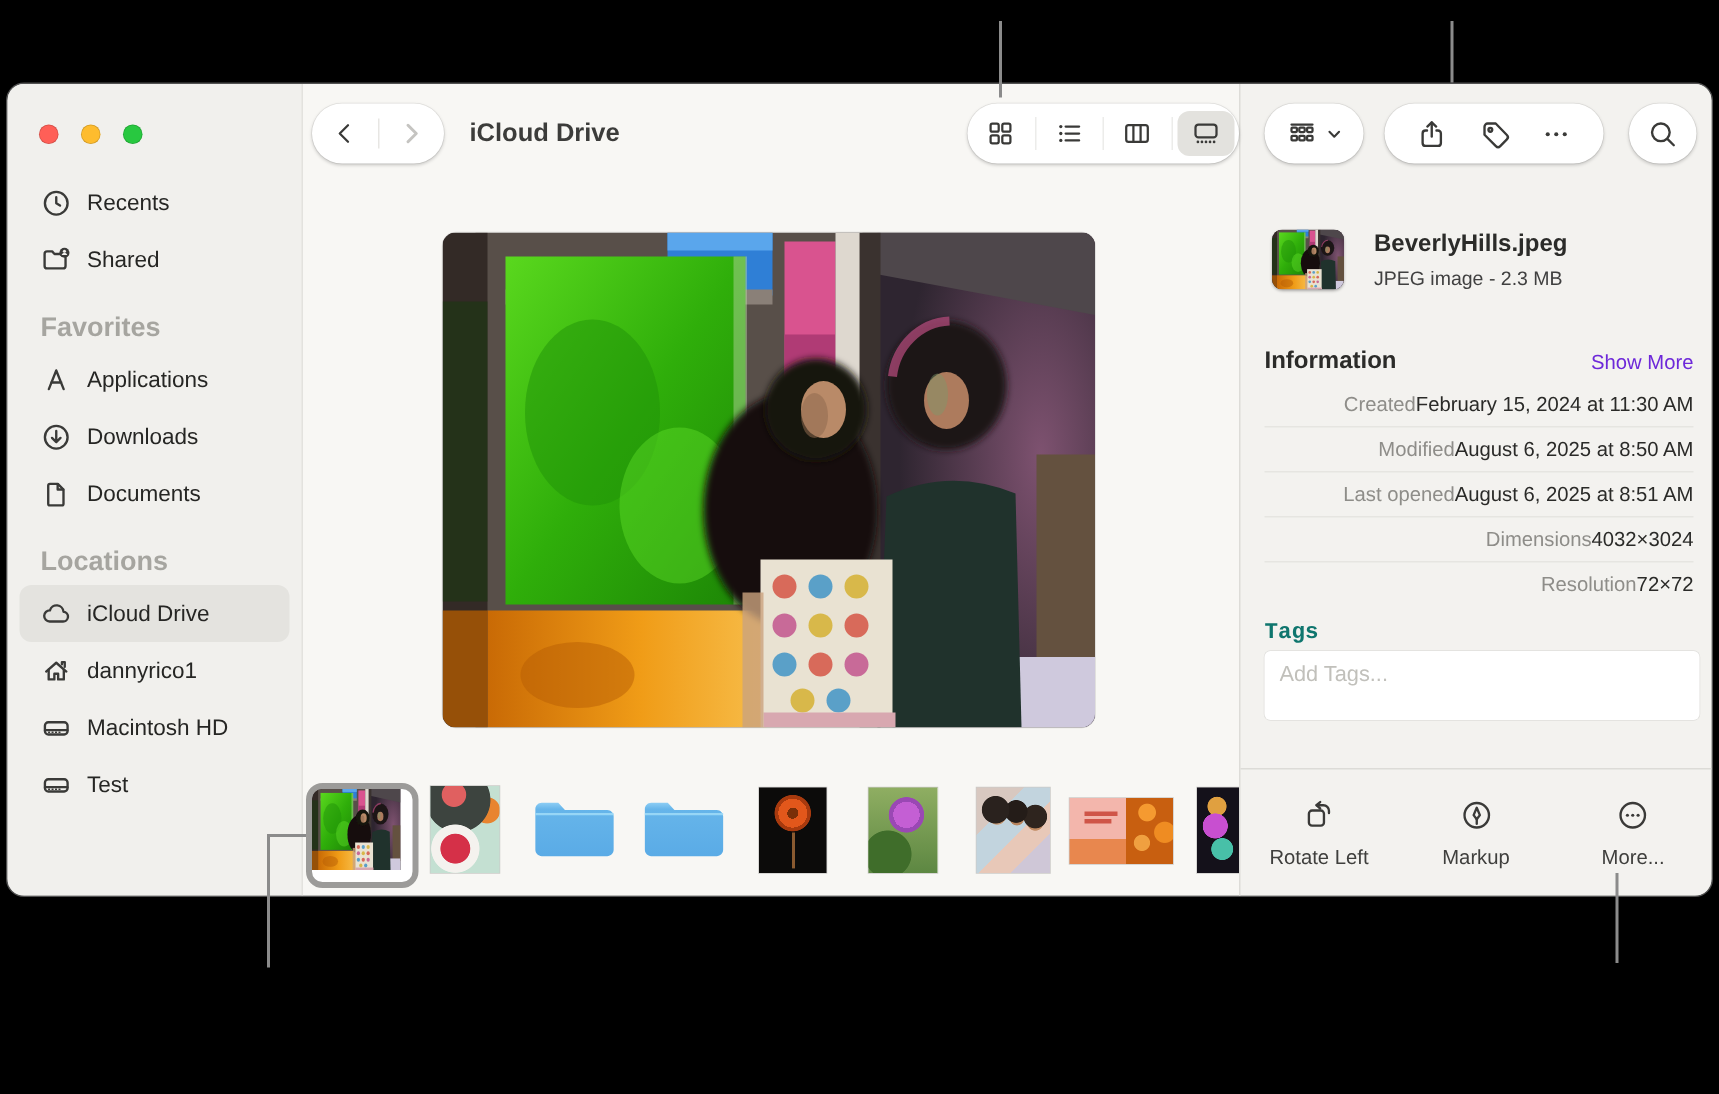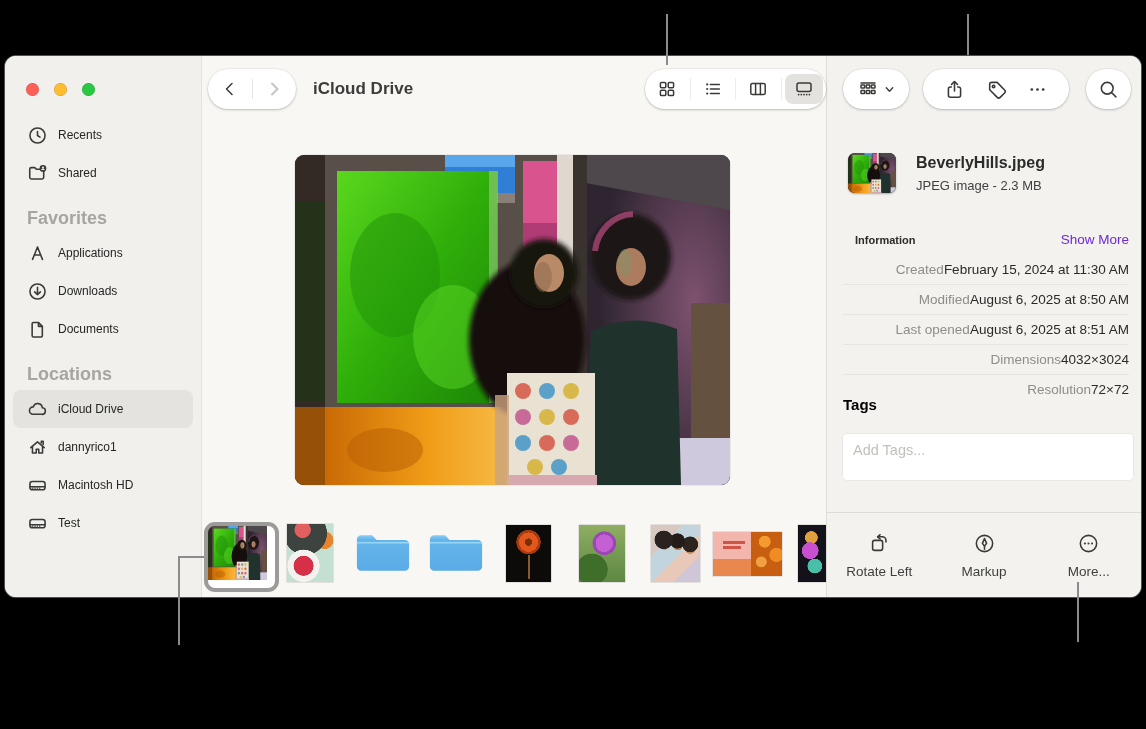--- a/index.html
+++ b/index.html
@@ -15,21 +15,21 @@
     background:#f6f5f2;border-radius:11px;overflow:hidden;
     box-shadow:0 0 0 1px rgba(150,150,150,.55),0 14px 34px rgba(0,0,0,.6);
   }
   
   .sidebar{position:absolute;left:0;top:0;width:196px;height:100%;
     background:#f1f0ed;border-right:1px solid #e3e2de;}
   .traffic{position:absolute;left:21px;top:27px;display:flex;gap:15px;}
   .dot{width:13px;height:13px;border-radius:50%;box-shadow:inset 0 0 0 .5px rgba(0,0,0,.18);}
   .side-list{position:absolute;top:60px;left:8px;right:8px;}
   .side-item{display:flex;align-items:center;gap:10px;height:38px;padding-left:14px;
-    border-radius:8px;font-size:12px;color:#262624;}
+    border-radius:8px;font-size:15px;color:#262624;}
   .side-item.selected{background:#e4e3df;}
   .side-item .sic{width:21px;height:21px;flex:0 0 auto;}
   .side-header{font-size:18px;font-weight:700;color:#a6a5a0;padding:16px 0 5px 14px;}
   
   .ic path,.ic rect,.ic circle,.ic ellipse{stroke:#3a3a38;fill:none;stroke-width:1.5;stroke-linecap:round;stroke-linejoin:round;}
   .ic .fl{fill:#3a3a38;stroke:none;}
   .ic .wfl{fill:#f1f0ed;stroke:none;}
   
   .pill{position:absolute;top:13px;height:40px;background:#fff;border-radius:20px;
     box-shadow:0 0 0 .5px rgba(0,0,0,.07),0 1px 2.5px rgba(0,0,0,.22);
@@ -52,28 +52,28 @@
   .thumb{position:absolute;overflow:hidden;box-shadow:0 0 0 .5px rgba(0,0,0,.18);}
   .sel-thumb{position:absolute;left:2px;top:466px;width:67px;height:62px;border:4px solid #9c9b99;
     border-radius:11px;overflow:hidden;background:#fff;box-shadow:none;}
   
   .panel{position:absolute;right:0;top:0;width:314px;height:100%;background:#f3f2ef;border-left:1px solid #dddcd8;}
   .file-head{position:absolute;left:21px;top:97px;display:flex;align-items:center;gap:20px;}
   .file-thumb{width:48px;height:40px;border-radius:7px;overflow:hidden;box-shadow:0 1px 2px rgba(0,0,0,.3);}
   .file-name{font-size:16px;font-weight:700;color:#2b2b29;}
   .file-meta{font-size:13px;color:#404040;margin-top:6px;}
   .info-title-row{position:absolute;left:16px;right:12px;top:176px;display:flex;justify-content:space-between;align-items:center;}
-  .info-title{font-size:11px;font-weight:700;color:#2b2b29;margin-left:12px;}
+  .info-title{font-size:16px;font-weight:700;color:#2b2b29;}
   .show-more{font-size:13.5px;}
   .info-rows{position:absolute;left:16px;right:12px;top:199px;}
   .info-row{height:29px;display:flex;justify-content:flex-end;align-items:center;font-size:13.5px;}
   .info-row + .info-row{border-top:1px solid #e6e5e1;}
   .info-label{color:#8e8d89;}
   .info-value{color:#29292jsx7;color:#2a2a28;}
-  .tags-title{position:absolute;left:16px;top:340px;font-size:15px;font-weight:700;color:#000000;}
+  .tags-title{position:absolute;left:16px;top:357px;font-size:15px;font-weight:700;color:#0f766e;font-family:Liberation Mono, monospace;}
   .tag-box{position:absolute;left:16px;right:8px;top:378px;height:46px;background:#fff;border-radius:4px;
     box-shadow:0 0 0 .5px rgba(0,0,0,.08);}
   .tag-box input{position:absolute;left:0;top:0;width:100%;height:26px;border:none;outline:none;background:transparent;
     font-family:inherit;font-size:14.5px;padding:6px 10px 0 10px;box-sizing:border-box;color:#2a2a28;}
   .tag-box input::placeholder{color:#c1c0bb;}
   .panel-footer{position:absolute;left:0;right:0;top:456px;bottom:0;border-top:1px solid #dcdbd7;display:flex;}
   .pf-btn{flex:1;display:flex;flex-direction:column;align-items:center;justify-content:center;gap:9px;}
   .pf-label{font-size:13.5px;color:#3f3f3d;}
   
   .callout{position:absolute;background:#8b8b8b;z-index:20;}

